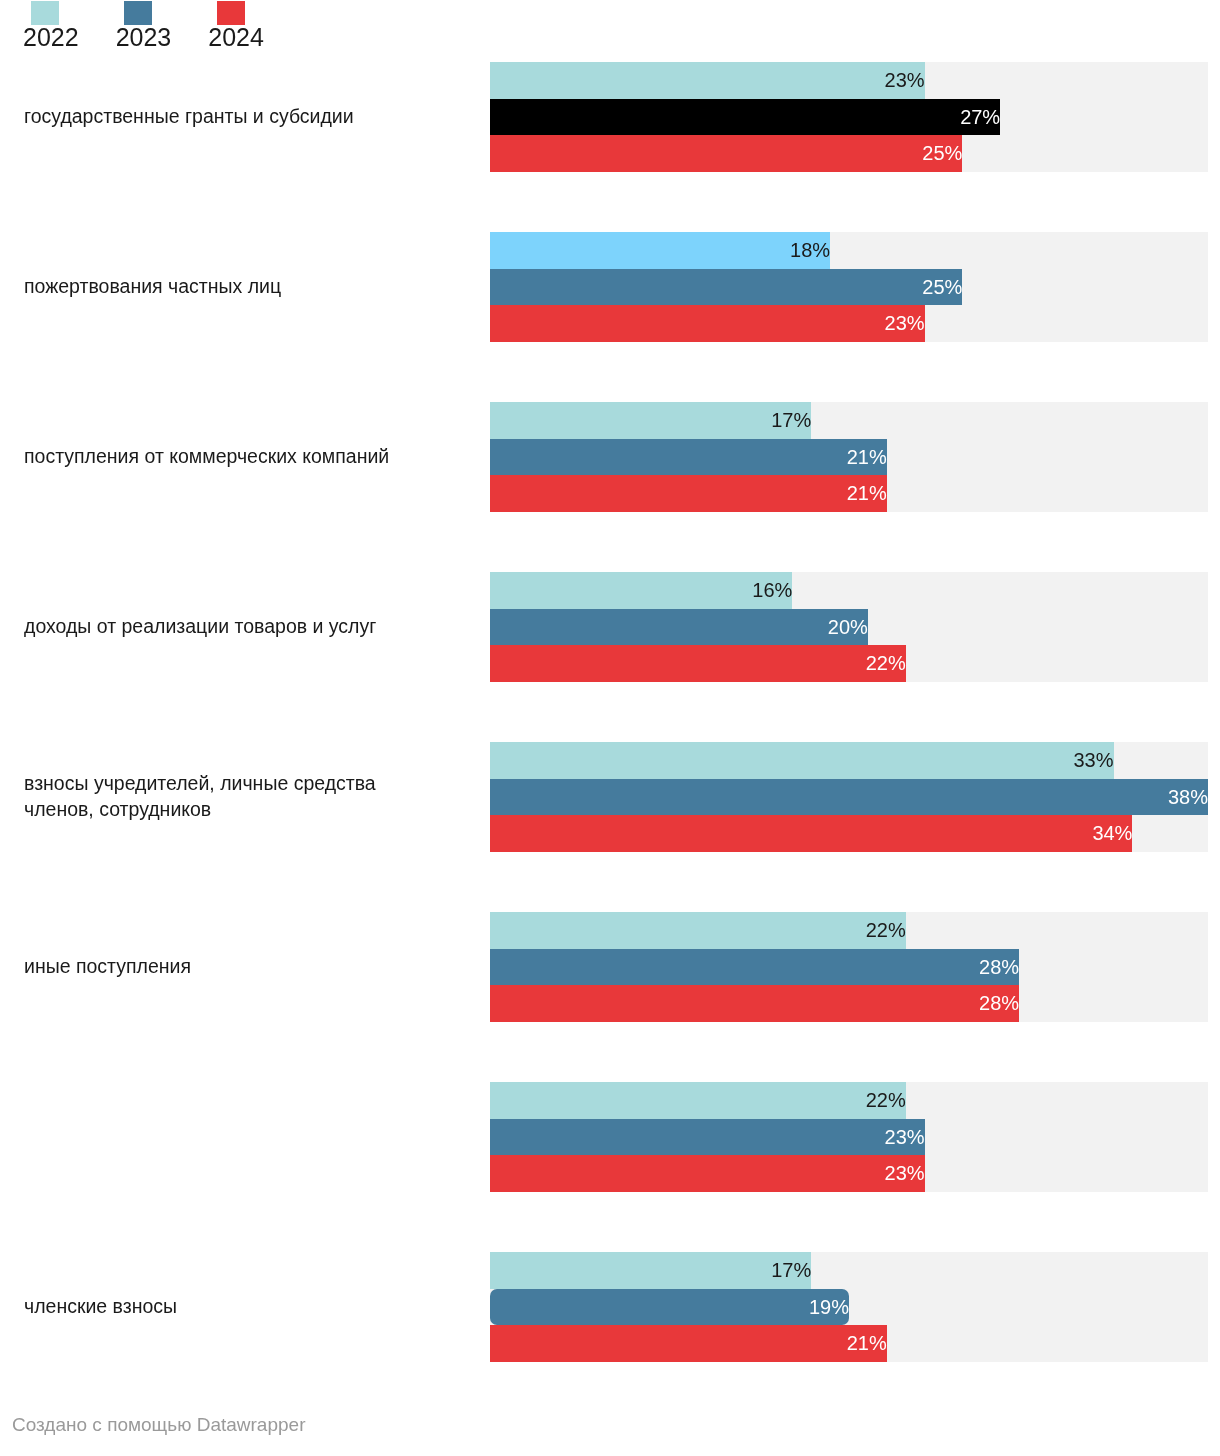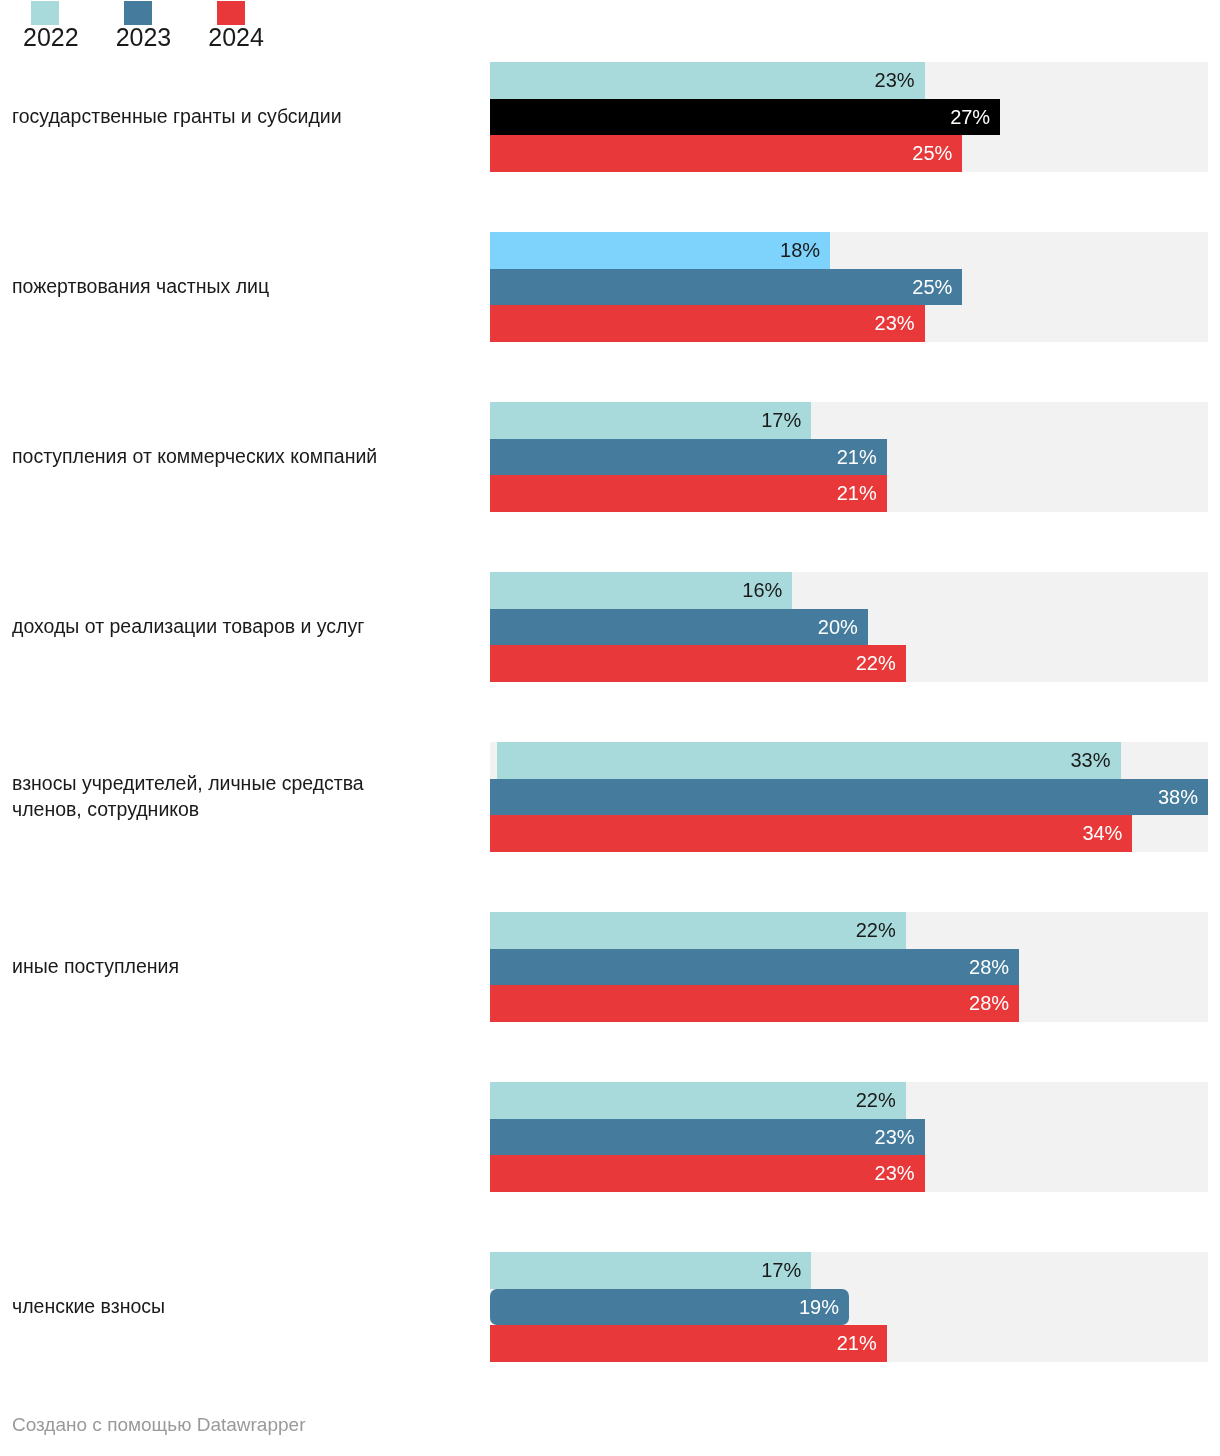--- a/index.html
+++ b/index.html
@@ -61,21 +61,21 @@
   }
   .group {
     position: relative;
     height: 110px;
     margin-bottom: 60px;
   }
   .group:last-child { margin-bottom: 0; }
 
   .cat-label {
     position: absolute;
-    left: 12px;
+    left: 24px;
     top: 50%;
     transform: translateY(-50%);
     width: 460px;
     font-size: 19.5px;
     color: #1a1a1a;
     line-height: 1.32;
     white-space: pre-line;
   }
 
   .track-wrap {
@@ -111,21 +111,20 @@
     top: 0;
     height: 36.6px;
     display: flex;
     align-items: center;
     justify-content: flex-end;
     box-sizing: border-box;
   }
   .bar-value {
     font-size: 20px;
     line-height: 1;
-    padding-right: 10px;
     white-space: nowrap;
   }
   .val-dark { color: #1a1a1a; }
   .val-light { color: #ffffff; }
 
   
   .footer {
     position: absolute;
     left: 12px;
     bottom: 22px;
@@ -247,21 +246,21 @@
           </div>
         </div>
       </div>
       <div class="group">
         <div class="cat-label">взносы учредителей, личные средства
 членов, сотрудников</div>
         <div class="track-wrap">
           <div class="track" style="background: rgb(242, 242, 242);"></div>
           <div class="bars">
             <div class="bar-row">
-              <div class="bar" style="background: rgb(168, 218, 220); width: 623.526px; margin-left: 7px;">
+              <div class="bar" style="background: rgb(168, 218, 220); width: 623.526px;">
                 <span class="bar-value val-dark">33%</span>
               </div>
             </div>
             <div class="bar-row">
               <div class="bar" style="background: rgb(69, 123, 157); width: 718px;">
                 <span class="bar-value val-light">38%</span>
               </div>
             </div>
             <div class="bar-row">
               <div class="bar" style="background: rgb(232, 56, 58); width: 642.421px;">

